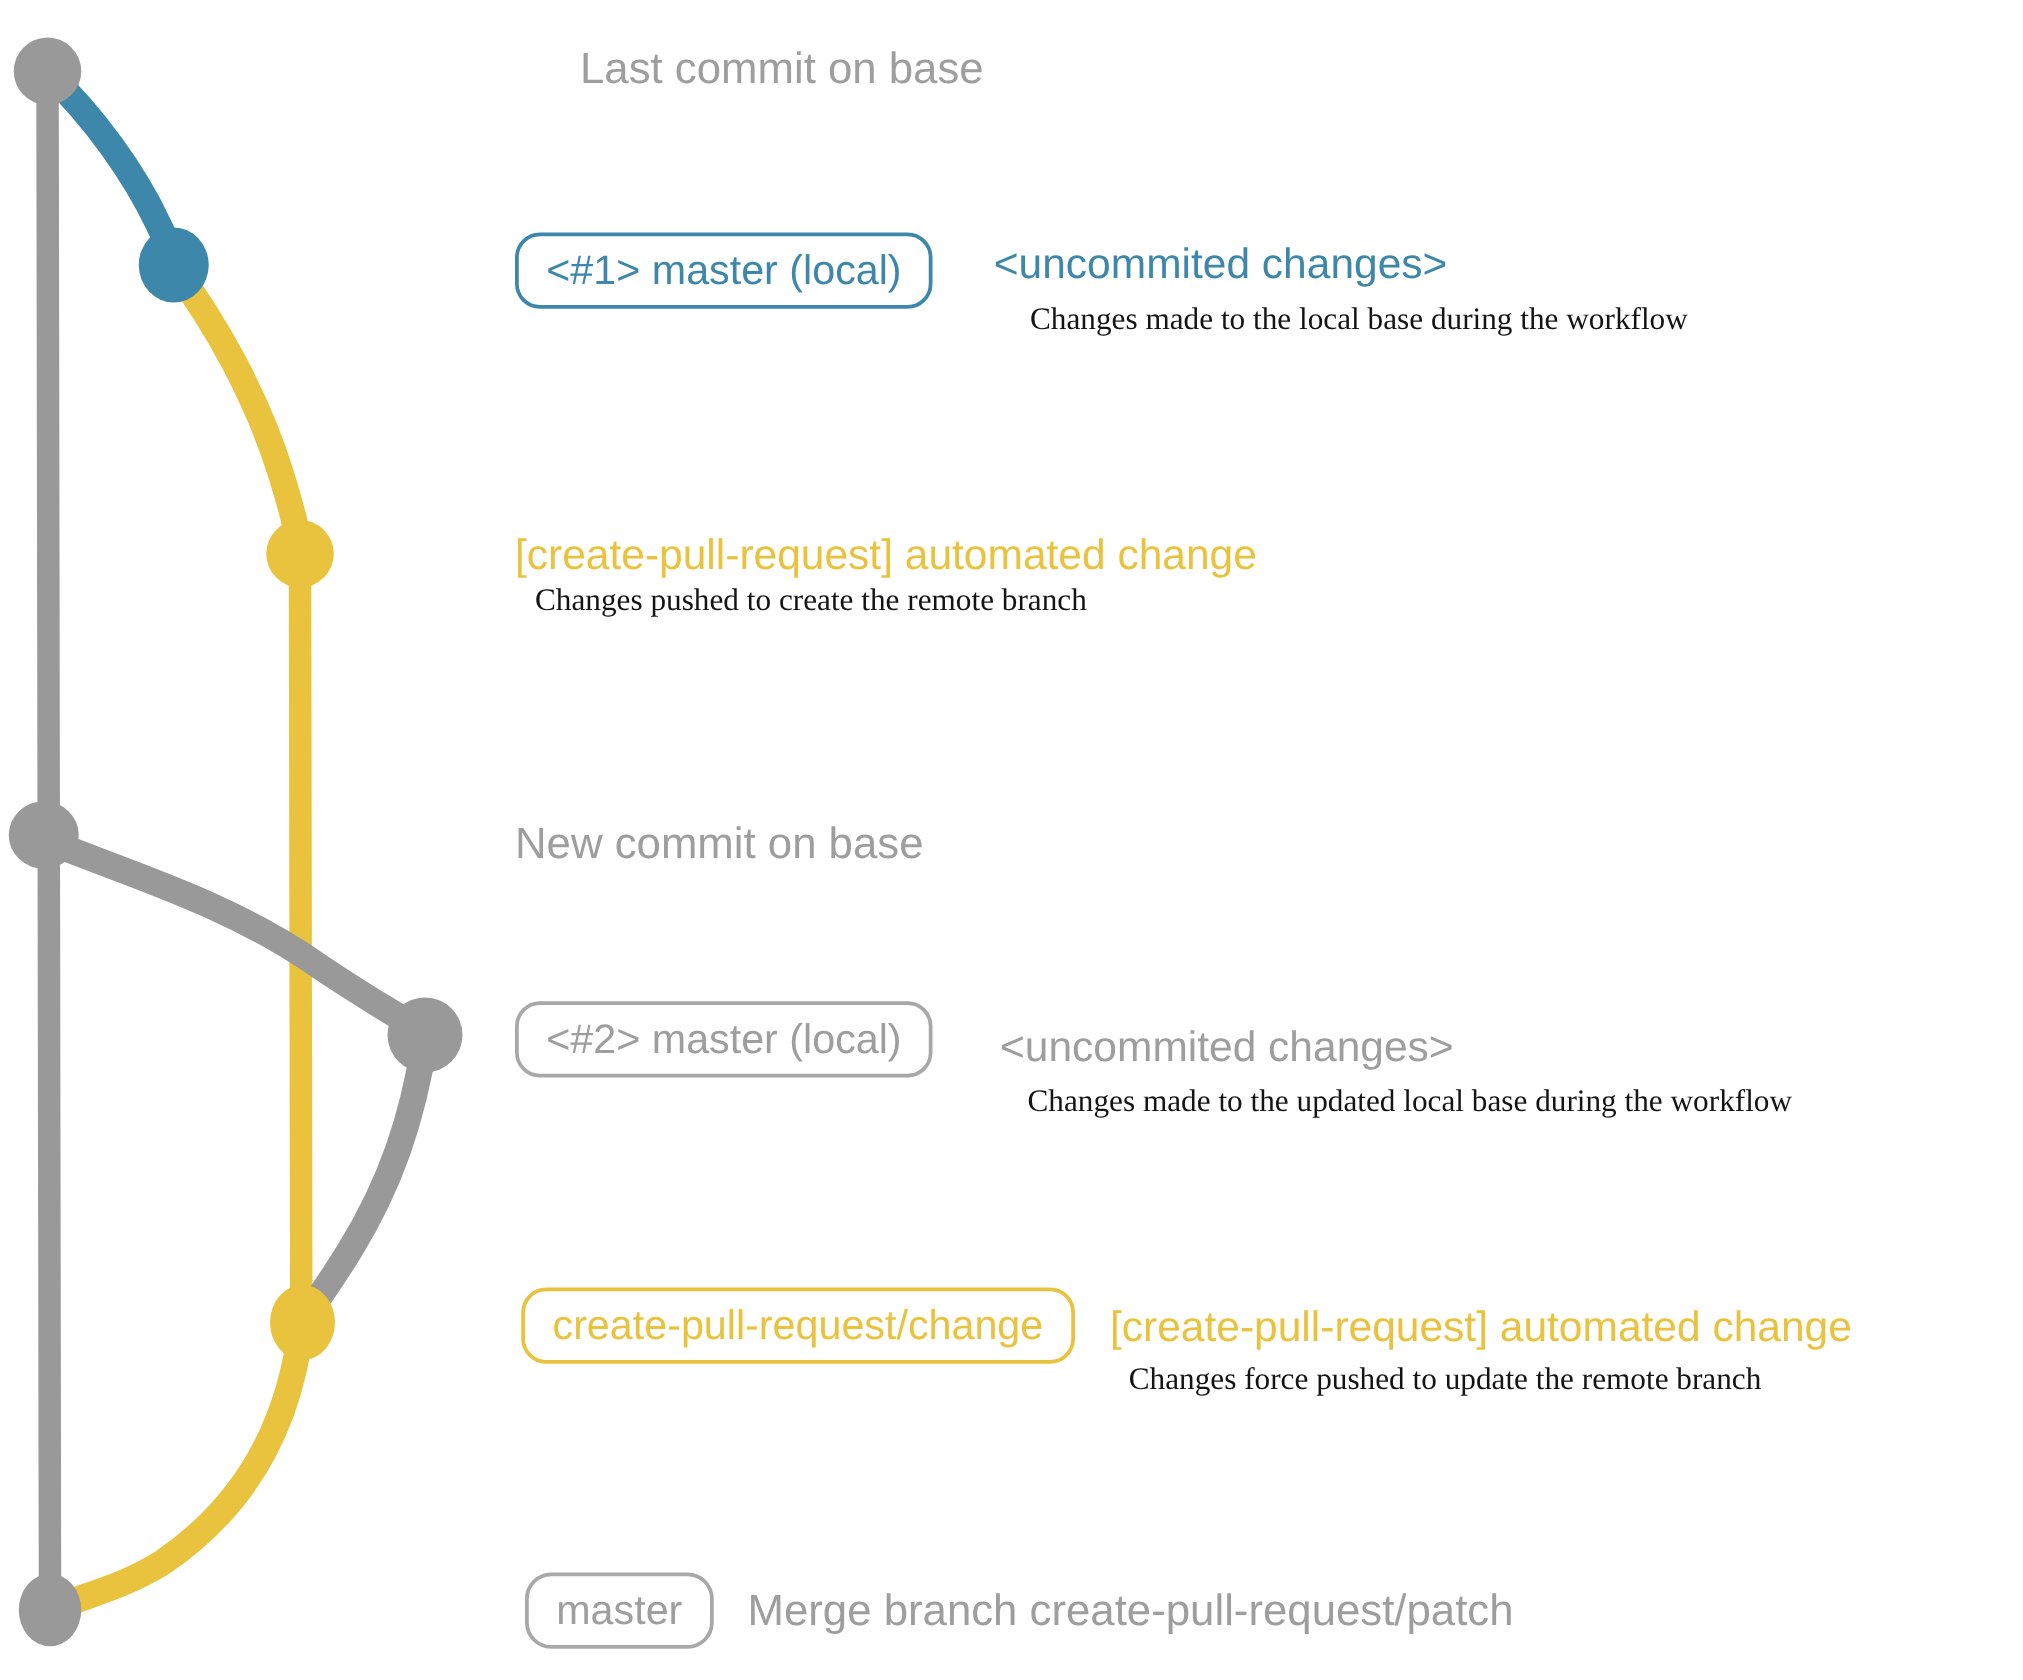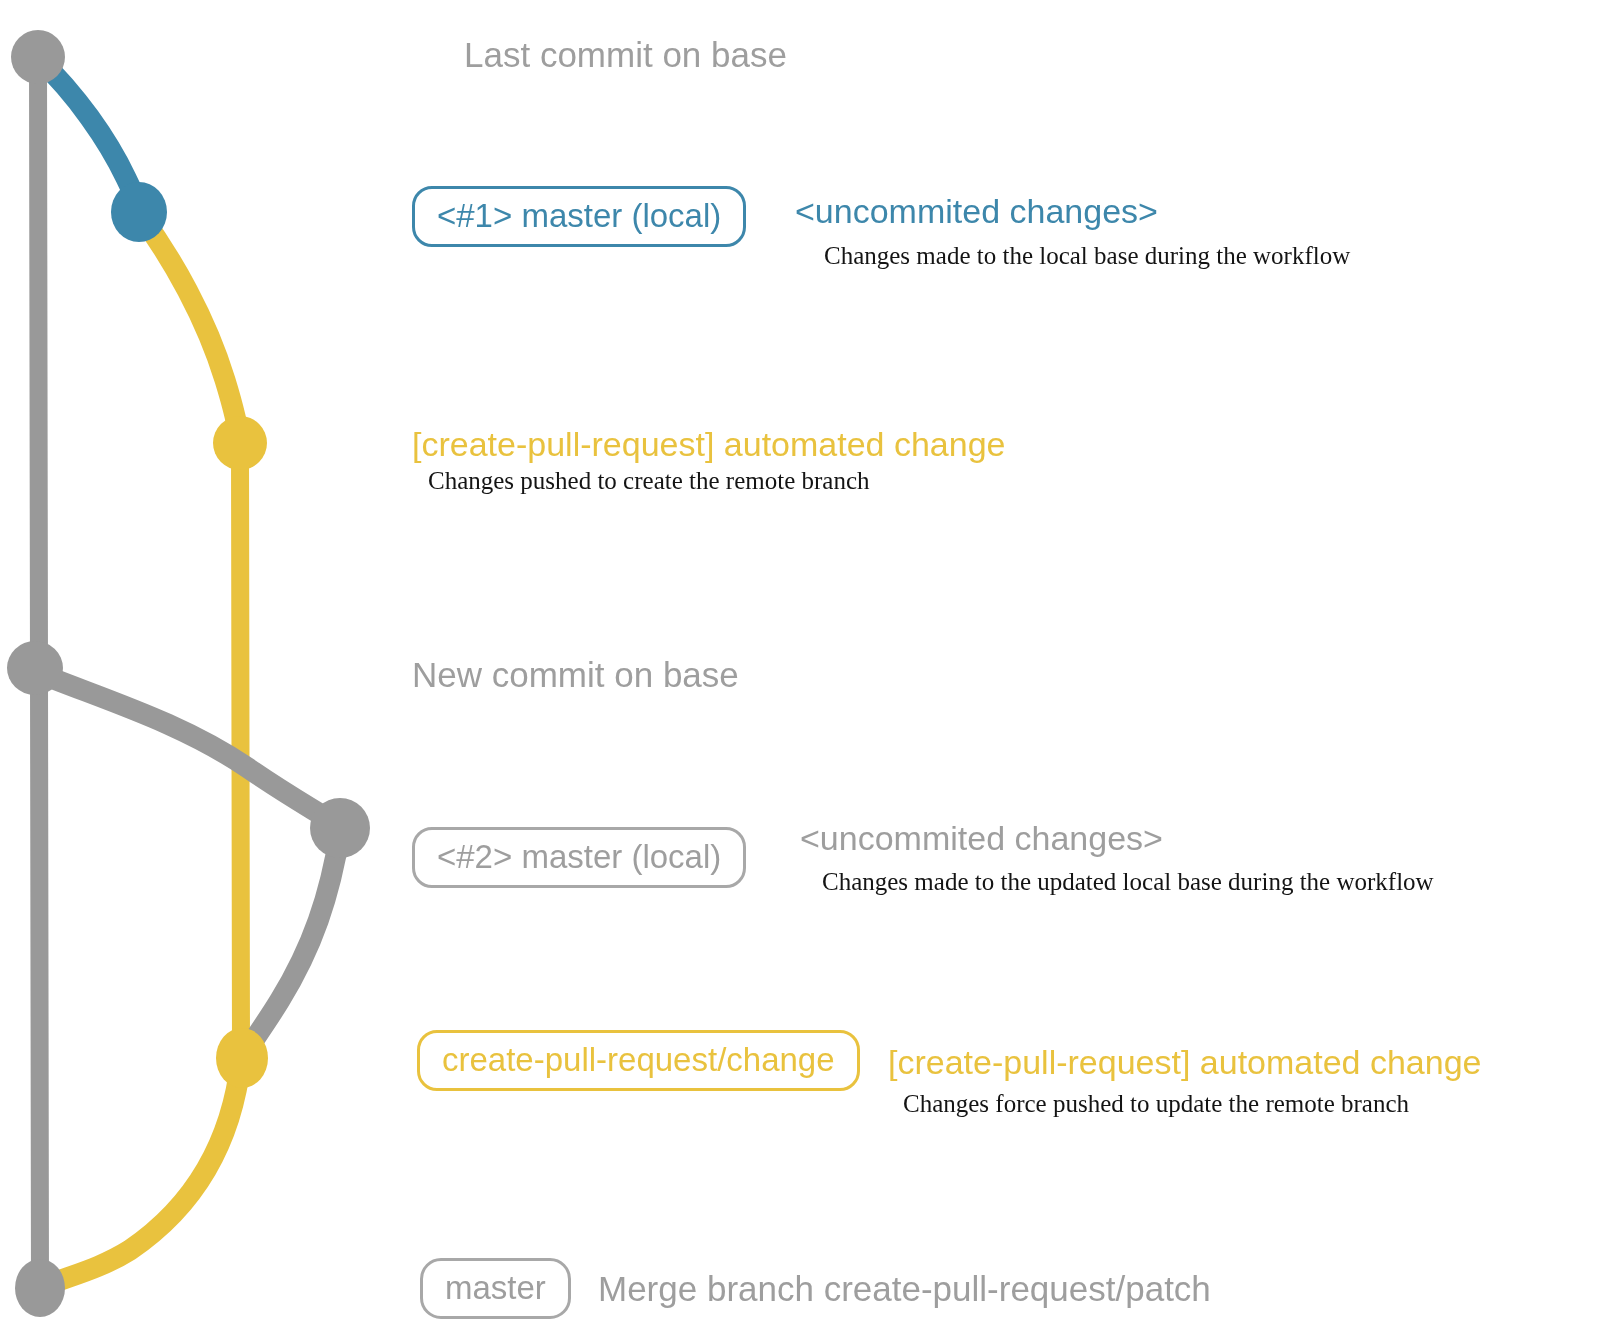--- a/index.html
+++ b/index.html
@@ -76,21 +76,21 @@
 
   <div class="badge badge-blue" style="left:412px;top:186px;">&lt;#1&gt; master (local)</div>
   <div class="lbl title-blue" style="left:795px;top:194px;">&lt;uncommited changes&gt;</div>
   <div class="lbl desc" style="left:824px;top:243px;">Changes made to the local base during the workflow</div>
 
   <div class="lbl title-yellow" style="left:412px;top:427px;">[create-pull-request] automated change</div>
   <div class="lbl desc" style="left:428px;top:468px;">Changes pushed to create the remote branch</div>
 
   <div class="lbl gray-label" style="left:412px;top:645px;margin-top:12px;">New commit on base</div>
 
-  <div class="badge badge-gray" style="left:412px;top:801px;margin-top:26px;">&lt;#2&gt; master (local)</div>
+  <div class="badge badge-gray" style="left:412px;top:801px;">&lt;#2&gt; master (local)</div>
   <div class="lbl title-gray" style="left:800px;top:821px;">&lt;uncommited changes&gt;</div>
   <div class="lbl desc" style="left:822px;top:869px;">Changes made to the updated local base during the workflow</div>
 
   <div class="badge badge-yellow" style="left:417px;top:1030px;">create-pull-request/change</div>
   <div class="lbl title-yellow" style="left:888px;top:1045px;">[create-pull-request] automated change</div>
   <div class="lbl desc" style="left:903px;top:1091px;">Changes force pushed to update the remote branch</div>
 
   <div class="badge badge-gray" style="left:420px;top:1258px;border-radius:21px;">master</div>
   <div class="lbl gray-label" style="left:598px;top:1271px;">Merge branch create-pull-request/patch</div>
 

